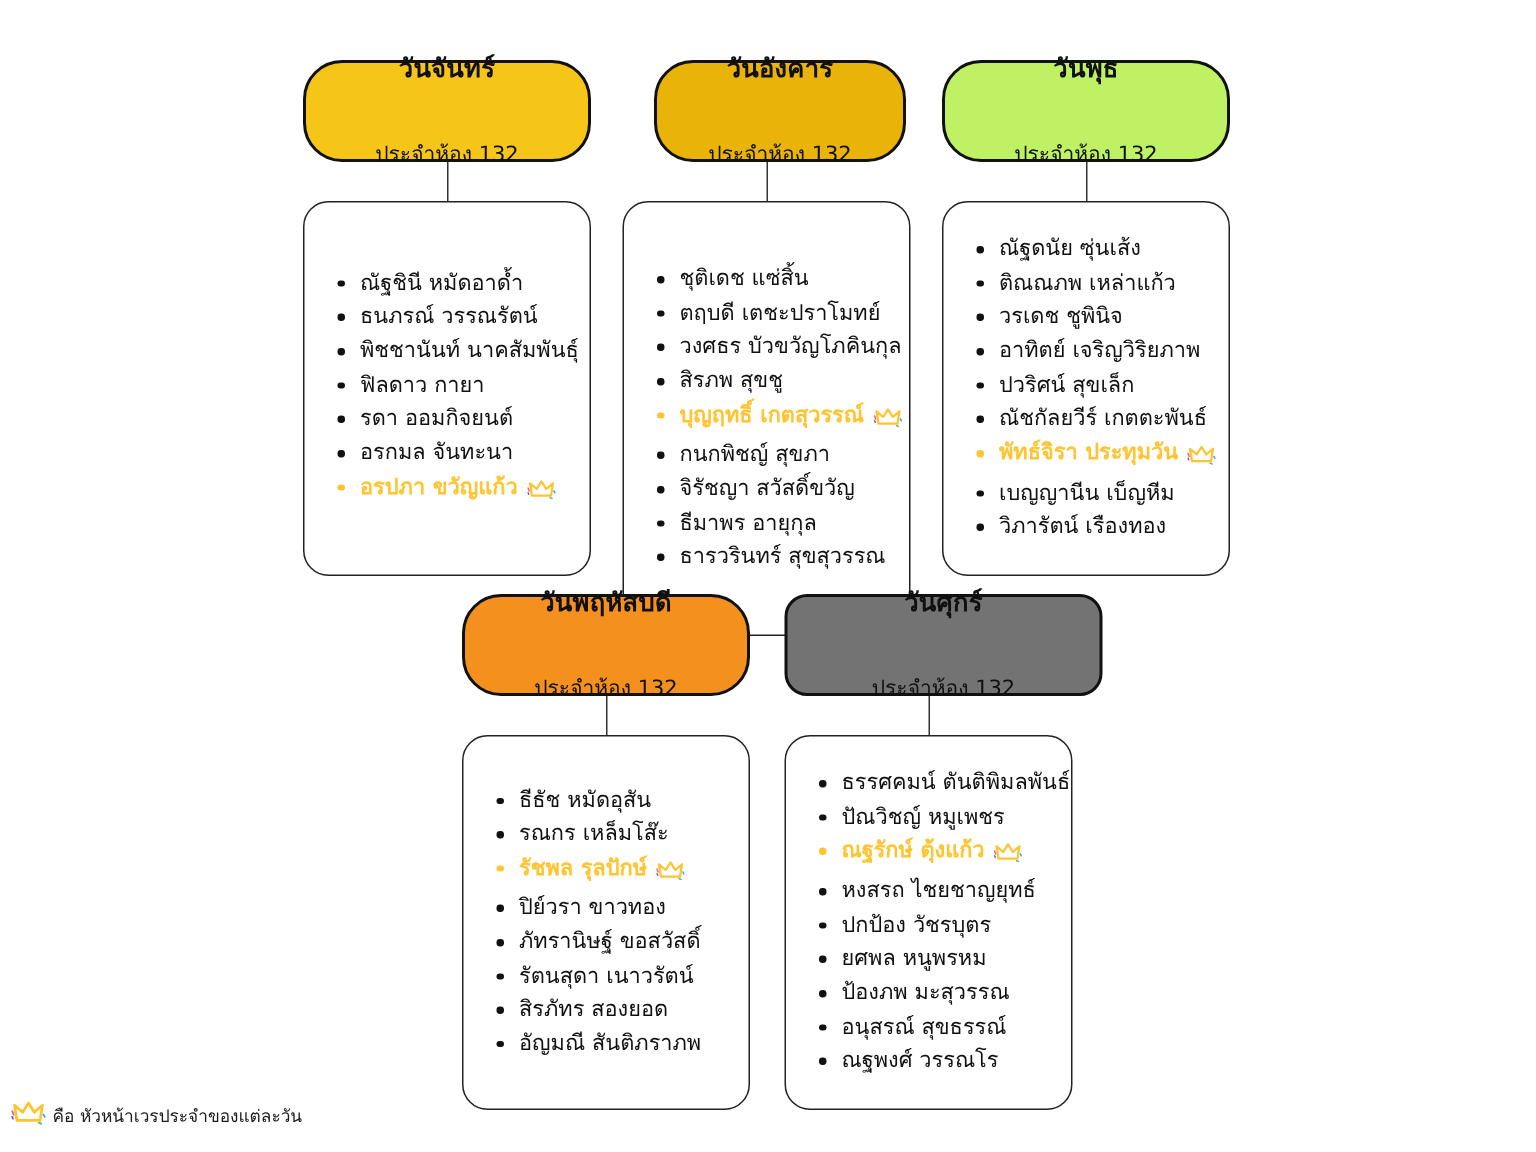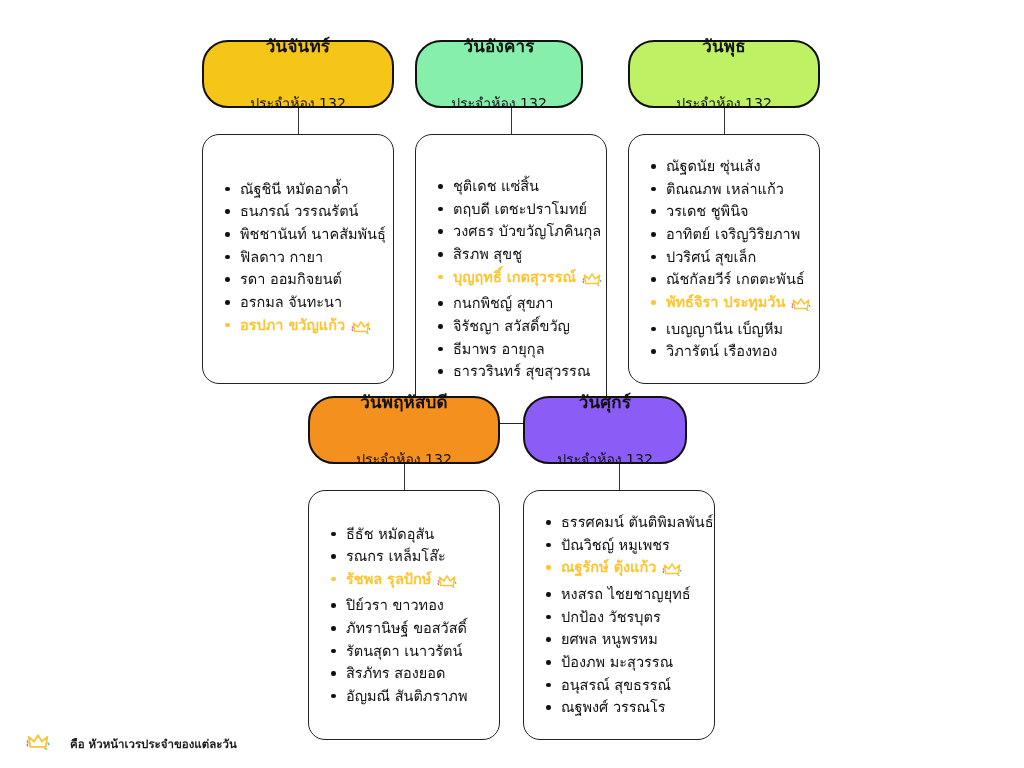--- a/index.html
+++ b/index.html
@@ -85,25 +85,24 @@
 
   .crown{
     display:inline-block;
     vertical-align:-4px;
     margin-left:6px;
   }
 
   
   .legend{
     position:absolute;
-    left:26px;bottom:14px;
+    left:7px;bottom:14px;
     display:flex;
     align-items:center;
-    gap:20px;
-    font-weight:bold;
+    gap:4px;
   }
   .legend-text{
     font-size:11.5px;
     color:#1a1a1a;
   }
 </style>
 </head>
 <body>
 
 <div class="canvas">
@@ -127,21 +126,21 @@
                 <path d="M1 10 L2 13" stroke="#F06292" stroke-width="1.6" stroke-linecap="round"></path>
                 <path d="M1 15 L1.6 16.5" stroke="#7E57C2" stroke-width="1.6" stroke-linecap="round"></path>
                 <path d="M28 13 L29 15" stroke="#42A5F5" stroke-width="1.6" stroke-linecap="round"></path>
                 <path d="M24 20 L26 21" stroke="#66BB6A" stroke-width="1.6" stroke-linecap="round"></path>
               </svg></span></li>
         </ul>
     </div>
   </div>
 
   <div class="group" style="left:415px;top:40px;width:192px;">
-    <div class="pill" style="width:168px;background:#86efac;">
+    <div class="pill" style="width:168px;background:#eab308;margin-left:21px;">
       <span class="pill-title">วันอังคาร</span>
       <span class="pill-sub">ประจำห้อง 132</span>
     </div>
     <div class="connector"></div>
     <div class="card" style="width:192px;height:290px;">
       <ul class="names">
           <li><span>ชุติเดช แซ่สิ้น</span></li>
           <li><span>ตฤบดี เตชะปราโมทย์</span></li>
           <li><span>วงศธร บัวขวัญโภคินกุล</span></li>
           <li><span>สิรภพ สุขชู</span></li>
@@ -207,21 +206,21 @@
           <li><span>ปิย์วรา ขาวทอง</span></li>
           <li><span>ภัทรานิษฐ์ ขอสวัสดิ์</span></li>
           <li><span>รัตนสุดา เนาวรัตน์</span></li>
           <li><span>สิรภัทร สองยอด</span></li>
           <li><span>อัญมณี สันติภราภพ</span></li>
         </ul>
     </div>
   </div>
 
   <div class="group" style="left:523px;top:396px;width:192px;">
-    <div class="pill" style="width:164px;background:#8b5cf6;">
+    <div class="pill" style="width:212px;background:#737373;border-radius:15px;">
       <span class="pill-title">วันศุกร์</span>
       <span class="pill-sub">ประจำห้อง 132</span>
     </div>
     <div class="connector"></div>
     <div class="card" style="width:192px;height:250px;">
       <ul class="names">
           <li><span>ธรรศคมน์ ตันติพิมลพันธ์</span></li>
           <li><span>ปัณวิชญ์ หมูเพชร</span></li>
           <li class="leader"><span>ณฐรักษ์ ตุ้งแก้ว</span><span class="crown"><svg width="20" height="14" viewBox="0 0 30 22" xmlns="http://www.w3.org/2000/svg">
                 <path d="M5 18 L3 5 L10 11 L15 3 L20 11 L27 5 L25 18 Z" fill="none" stroke="#FFC430" stroke-width="2.4" stroke-linejoin="round" stroke-linecap="round"></path>

